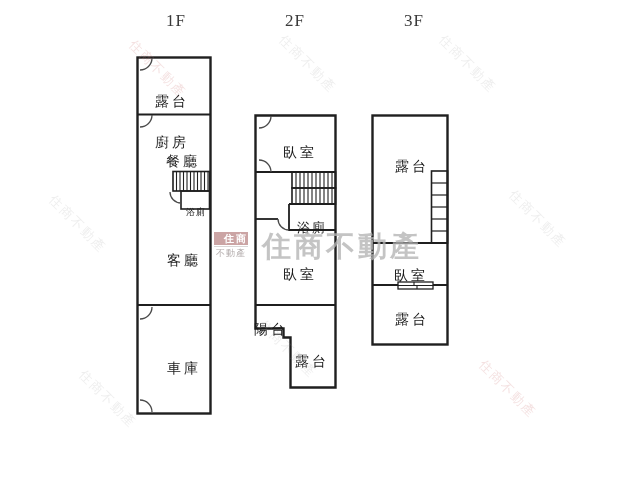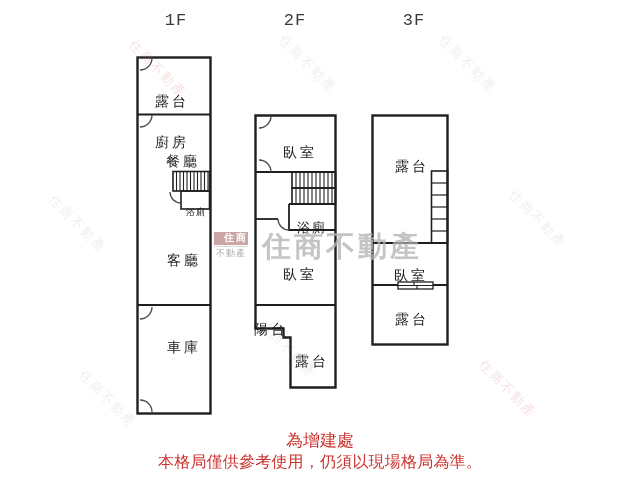--- a/index.html
+++ b/index.html
@@ -1,17 +1,17 @@
 <!DOCTYPE html>
 <html><head>
 <meta charset="utf-8">
 <style>
   html,body{margin:0;padding:0;background:#fff;}
   #stage{position:relative;width:640px;height:472px;background:#ffffff;overflow:hidden;
-         font-family:Liberation Mono, monospace;}
+         font-family:Liberation Serif, serif;}
   svg{position:absolute;left:0;top:0;}
   .floor-header{position:absolute;transform:translate(-50%,0);font-size:17px;color:#3a3a3a;
                 letter-spacing:1px;}
   .room-label{position:absolute;transform:translate(-50%,-50%);font-size:14px;color:#1b1b1b;
               letter-spacing:3px;margin-right:-3px;white-space:nowrap;z-index:2;margin-top:12px;}
   .room-label.small{font-size:9px;letter-spacing:1px;}
   .room-label.mid{font-size:13px;letter-spacing:2px;}
   .wm-diag{position:absolute;font-size:13px;letter-spacing:2px;white-space:nowrap;
            transform:rotate(45deg);z-index:3;pointer-events:none;}
   .wm-diag.pink{color:rgba(205,120,120,0.22);}
@@ -125,21 +125,21 @@
         <line x1="417" y1="285.5" x2="417" y2="289" stroke-width="1.1"></line>
       </g>
     </g>
   </svg>
 
   <div class="room-label" style="left:172px;top:90px;">露台</div>
   <div class="room-label" style="left:172px;top:131px;text-align:right;">廚房</div>
   <div class="room-label" style="left:183px;top:150px;">餐廳</div>
   <div class="room-label small" style="left:196px;top:200px;">浴廁</div>
   <div class="room-label" style="left:184px;top:249px;">客廳</div>
-  <div class="room-label" style="left:184px;top:336px;">車庫</div>
+  <div class="room-label" style="left:184px;top:357px;">車庫</div>
 
   <div class="room-label" style="left:300px;top:141px;">臥室</div>
   <div class="room-label mid" style="left:312px;top:216px;">浴廁</div>
   <div class="room-label" style="left:300px;top:263px;">臥室</div>
   <div class="room-label" style="left:271px;top:318px;">陽台</div>
   <div class="room-label" style="left:312px;top:350px;">露台</div>
 
   <div class="room-label" style="left:412px;top:155px;">露台</div>
   <div class="room-label" style="left:411px;top:264px;">臥室</div>
   <div class="room-label" style="left:412px;top:308px;">露台</div>
@@ -152,15 +152,13 @@
 
   <div class="wm-diag pink" style="left:120px;top:60px;">住商不動產</div>
   <div class="wm-diag gray" style="left:270px;top:55px;">住商不動產</div>
   <div class="wm-diag gray" style="left:430px;top:55px;">住商不動產</div>
   <div class="wm-diag gray" style="left:40px;top:215px;">住商不動產</div>
   <div class="wm-diag gray" style="left:500px;top:210px;">住商不動產</div>
   <div class="wm-diag gray" style="left:250px;top:340px;">住商不動產</div>
   <div class="wm-diag gray" style="left:70px;top:390px;">住商不動產</div>
   <div class="wm-diag pink" style="left:470px;top:380px;">住商不動產</div>
 
-  <div class="footnote" id="footnote-line1" style="color: rgb(202, 52, 48);">為增建處</div>
-  <div class="footnote" id="footnote-line2" style="color: rgb(202, 52, 48);">本格局僅供參考使用，仍須以現場格局為準。</div>
 </div>
 
 </body></html>

